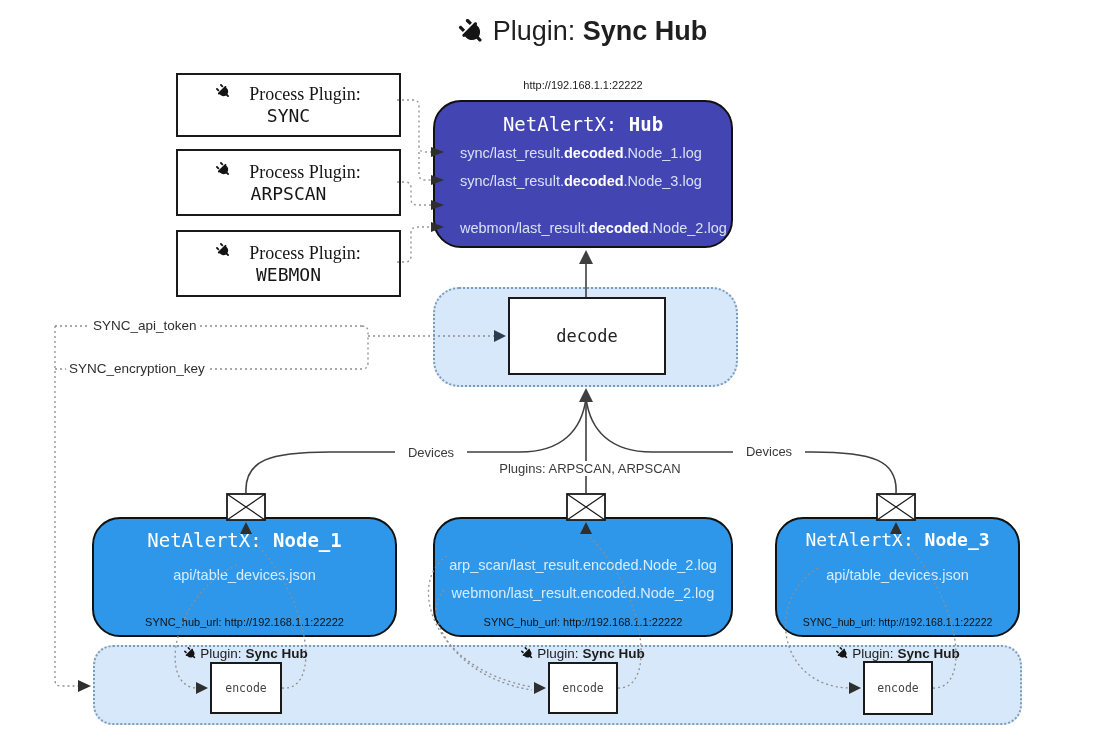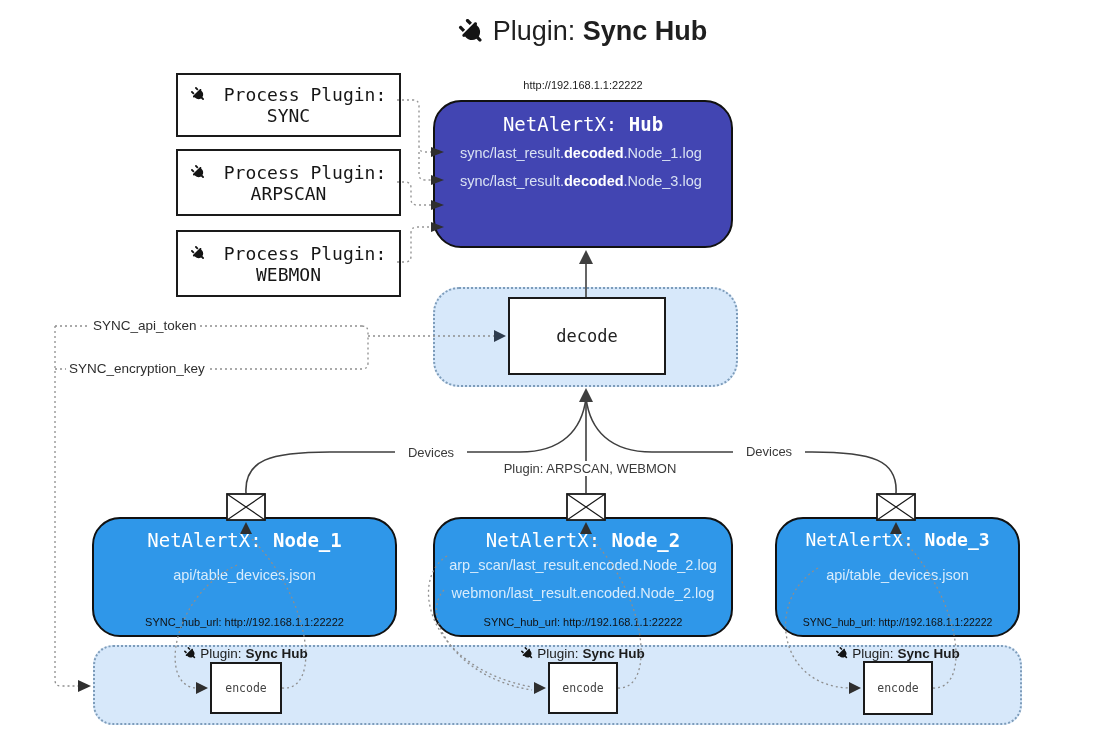--- a/index.html
+++ b/index.html
@@ -13,21 +13,21 @@
          gap:8px;font-size:27px;color:#1f1f1f;z-index:6;}
   .title .bold{font-weight:700;}
 
   
   .plug{display:inline-block;transform:rotate(-45deg);}
   .plug svg{display:block;}
 
   
   .proc{background:#fff;border:2px solid #1a1a1a;z-index:2;display:flex;flex-direction:column;
         align-items:center;justify-content:center;font-size:18px;color:#161616;}
-  .proc .l1{display:flex;align-items:center;gap:18px;}
+  .proc .l1{display:flex;align-items:flex-start;gap:18px;font-family:Liberation Serif, serif;}
 
   
   .hub-url{left:433px;top:79px;width:300px;text-align:center;font-size:11px;color:#222;z-index:6;}
   .hub{left:433px;top:100px;width:300px;height:148px;background:#4245b2;border:2px solid #111;
        border-radius:28px;z-index:2;box-sizing:border-box;}
   .hub-title{position:absolute;top:11px;left:0;width:100%;text-align:center;font-size:19px;color:#fff;}
   .hub-title .bold{font-weight:700;margin-top:42px;}
   .hub-line{position:absolute;left:13px;height:18px;font-size:14.5px;color:#d9e2f3;white-space:nowrap;margin-left:12px;}
   .hub-line b{color:#fff;}
 
@@ -109,30 +109,31 @@
         <span>Process Plugin:</span>
       </div>
     <div>WEBMON</div>
   </div>
 
   <div class="abs hub-url">http://192.168.1.1:22222</div>
   <div class="abs hub">
     <div class="hub-title mono"><span>NetAlertX: </span><span class="bold">Hub</span></div>
     <div class="hub-line" style="top:43px;"><span>sync/last_result.</span><b>decoded</b><span>.Node_1.log</span></div>
     <div class="hub-line" style="top:71px;"><span>sync/last_result.</span><b>decoded</b><span>.Node_3.log</span></div>
+    <div class="hub-line" style="top:118px;"><span>webmon/last_result.</span><b>decoded</b><span>.Node_2.log</span></div>
   </div>
 
   <div class="abs soft decode-wrap"></div>
   <div class="abs whitebox decode-box mono">decode</div>
 
   <div class="abs cfg" style="left:90px;top:318px;">SYNC_api_token</div>
   <div class="abs cfg" style="left:66px;top:361px;">SYNC_encryption_key</div>
 
   <div class="abs edge-label" style="left:395px;top:445px;width:64px;">Devices</div>
-  <div class="abs edge-label" style="left:486px;top:461px;width:200px;">Plugin: ARPSCAN, WEBMON</div>
+  <div class="abs edge-label" style="left:486px;top:461px;width:200px;">Plugins: ARPSCAN, ARPSCAN</div>
   <div class="abs edge-label" style="left:733px;top:444px;width:64px;">Devices</div>
 
   <div class="abs env" style="left:226px;top:493px;">
     <svg width="40" height="28">
         <rect x="1" y="1" width="38" height="26" fill="#fff" stroke="#1a1a1a" stroke-width="1.8"></rect>
         <path d="M1,1 L20,14 L39,1 M1,27 L20,14 L39,27" fill="none" stroke="#1a1a1a" stroke-width="1.2"></path>
       </svg>
   </div>
   <div class="abs env" style="left:566px;top:493px;">
     <svg width="40" height="28">
@@ -146,21 +147,20 @@
         <path d="M1,1 L20,14 L39,1 M1,27 L20,14 L39,27" fill="none" stroke="#1a1a1a" stroke-width="1.2"></path>
       </svg>
   </div>
 
   <div class="abs node" style="left:92px;top:517px;width:305px;height:120px;">
     <div class="node-title mono"><span>NetAlertX: </span><span class="bold">Node_1</span></div>
     <div class="node-line" style="top:48px;">api/table_devices.json</div>
     <div class="node-url">SYNC_hub_url: http://192.168.1.1:22222</div>
   </div>
   <div class="abs node" style="left:433px;top:517px;width:300px;height:120px;">
-    <div class="node-title mono"><span>NetAlertX: </span><span class="bold">Node_2</span></div>
     <div class="node-line" style="top:38px;">arp_scan/last_result.encoded.Node_2.log</div>
     <div class="node-line" style="top:66px;">webmon/last_result.encoded.Node_2.log</div>
     <div class="node-url">SYNC_hub_url: http://192.168.1.1:22222</div>
   </div>
   <div class="abs node" style="left:775px;top:517px;width:245px;height:120px;">
     <div class="node-title mono" style="font-size:18px;"><span>NetAlertX: </span><span class="bold">Node_3</span></div>
     <div class="node-line" style="top:48px;">api/table_devices.json</div>
     <div class="node-url" style="font-size:10.5px;">SYNC_hub_url: http://192.168.1.1:22222</div>
   </div>
 

